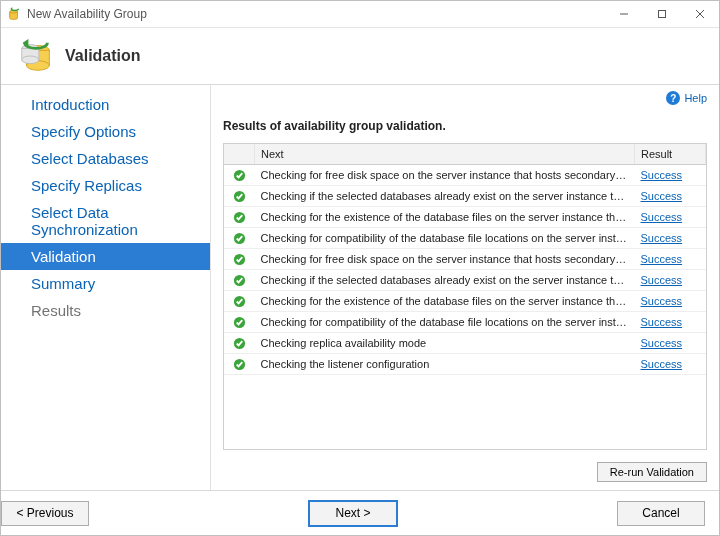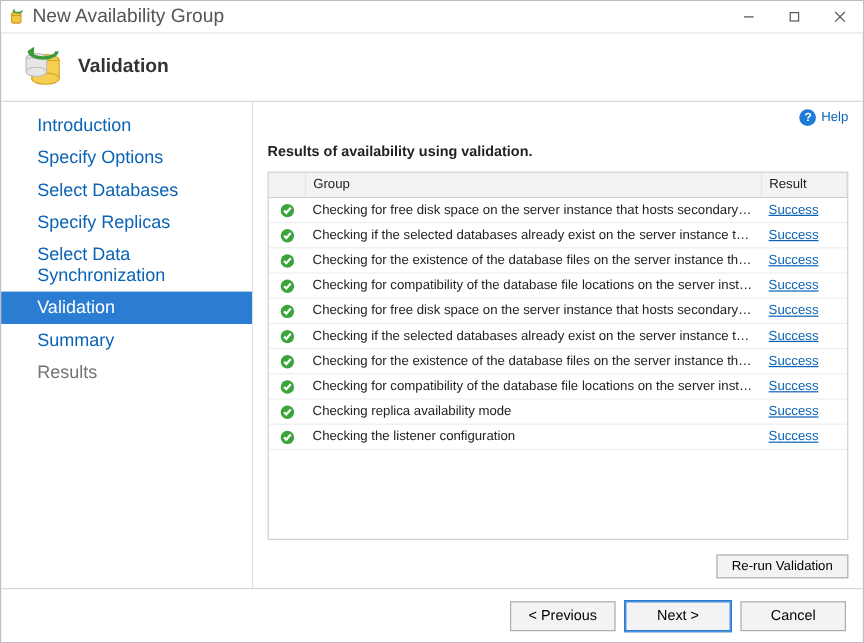--- a/index.html
+++ b/index.html
@@ -1,20 +1,20 @@
 <!DOCTYPE html>
 <html><head>
 <meta charset="utf-8">
 <style>
   html,body{margin:0;padding:0;font-family:"Segoe UI",Tahoma,sans-serif;font-size:11px;color:#222;background:#fff}
   .window{width:720px;height:536px;box-sizing:border-box;border:1px solid #bfbfbf;display:flex;flex-direction:column;position:relative}
   
   .titlebar{height:26px;background:#fff;border-bottom:1px solid #e5e5e5;display:flex;align-items:center;padding:0 0 0 6px}
   .titlebar .app-icon{width:14px;height:14px;margin-right:6px}
-  .titlebar .title{flex:1;color:#555;font-size:16px}
+  .titlebar .title{flex:1;color:#555;font-size:12px}
   .winbtn{width:38px;height:26px;display:flex;align-items:center;justify-content:center;color:#777}
   .winbtn svg{width:10px;height:10px}
   
   .header{height:56px;display:flex;align-items:center;padding-left:16px;border-bottom:1px solid #d9d9d9}
   .header .big-icon{width:38px;height:38px;margin-right:10px}
   .header h1{margin:0;font-size:16px;font-weight:600;color:#333}
   
   .body{flex:1;display:flex;min-height:0}
   .sidebar{width:210px;border-right:1px solid #e0e0e0;padding-top:6px;box-sizing:border-box}
   .nav-item{display:block;padding:5px 30px;color:#0a63b5;cursor:pointer;font-size:15px}
@@ -31,21 +31,21 @@
   th.col-ico{width:18px}
   th.col-res{width:58px}
   td{border-bottom:1px solid #eee;padding:2px 6px;font-size:11px;white-space:nowrap;overflow:hidden;text-overflow:ellipsis;height:16px}
   td.ico{width:18px;text-align:center;padding:2px 2px}
   td.res{width:58px}
   td.res a{color:#0a63b5;text-decoration:underline;cursor:pointer}
   .check{width:13px;height:13px;display:inline-block;vertical-align:middle}
   .rerun-row{display:flex;justify-content:flex-end;padding:4px 12px 8px 12px}
   .rerun-row button{height:20px;padding:0 12px;background:#f3f3f3;border:1px solid #adadad;font-size:11px;cursor:pointer}
   
-  .footer{height:44px;border-top:1px solid #d9d9d9;display:flex;align-items:center;justify-content:flex-end;gap:8px;padding-right:14px}
+  .footer{height:44px;border-top:1px solid #d9d9d9;display:flex;align-items:center;justify-content:space-between;gap:8px;padding-right:14px}
   .footer button{width:88px;height:25px;background:#f3f3f3;border:1px solid #adadad;font-size:12px;cursor:pointer}
   .footer button.primary{border:1px solid #2b7cd3;outline:1px solid #2b7cd3}
   .footer button:disabled{color:#999}
 </style>
 </head>
 <body>
 
 <div class="window">
 
   <div class="titlebar">
@@ -106,28 +106,28 @@
       </div>
 
     <div class="main">
       <div class="help-row">
         <span class="help-link">
           <span class="hq">?</span>
           <span>Help</span>
         </span>
       </div>
 
-      <div class="results-caption">Results of availability using validation.</div>
+      <div class="results-caption">Results of availability group validation.</div>
 
       <div class="table-wrap">
         <table>
           <thead>
             <tr>
               <th class="col-ico"></th>
-              <th>Group</th>
+              <th>Next</th>
               <th class="col-res">Result</th>
             </tr>
           </thead>
           <tbody id="rows">
               <tr>
                 <td class="ico"><svg class="check" viewBox="0 0 14 14">
                     <circle cx="7" cy="7" r="6" fill="#3ba53b"></circle>
                     <polyline points="4,7 6,9 10,4.5" fill="none" stroke="#fff" stroke-width="2"></polyline>
                   </svg></td>
                 <td>Checking for free disk space on the server instance that hosts secondary replica LinuxSQL02</td>

